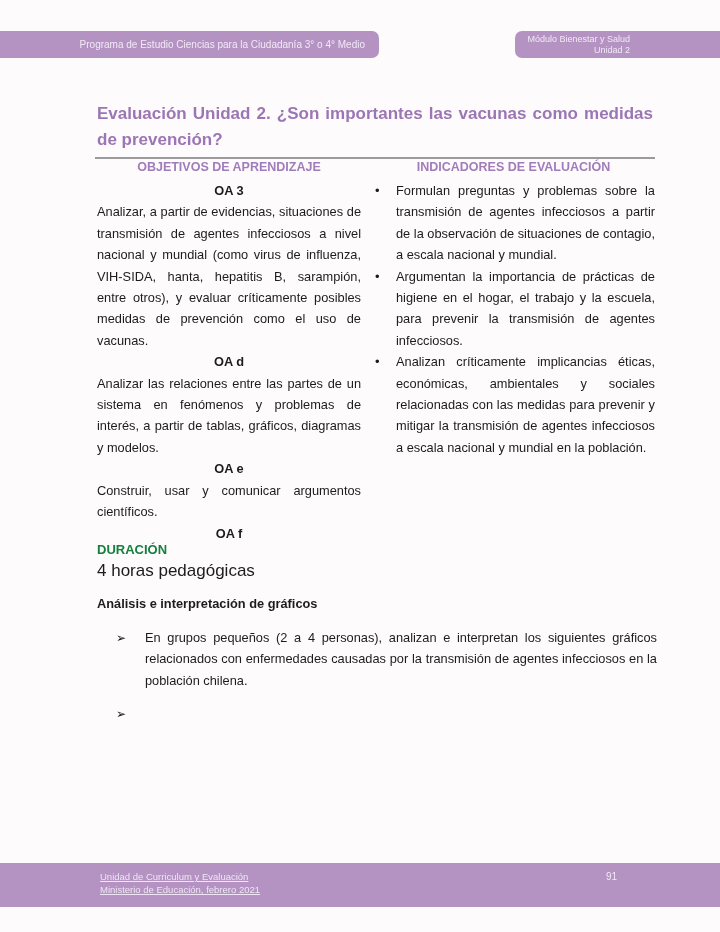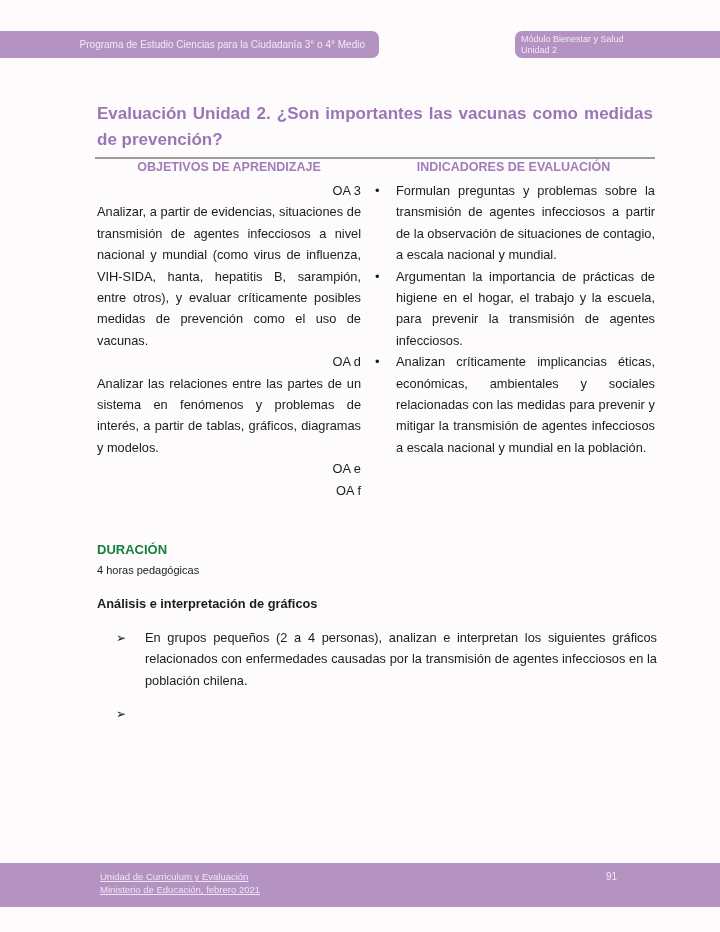--- a/index.html
+++ b/index.html
@@ -29,21 +29,21 @@
     text-align: right;
     padding-right: 14px;
     white-space: nowrap;
   }
   .bar-right {
     left: 515px;
     width: 205px;
     border-radius: 7px 0 0 7px;
     font-size: 9px;
     line-height: 11.5px;
-    text-align: left;
+    text-align: right;
     padding: 2.5px 90px 0 6px;
   }
   .bar-right div { white-space: nowrap; }
 
   
   .title-block {
     position: absolute;
     left: 97px;
     top: 80px;
     width: 556px;
@@ -75,21 +75,21 @@
   .col-objectives { width: 264px; margin-right: 11px; }
   .col-indicators { width: 283px; }
   .col-heading {
     font-size: 12.5px;
     font-weight: bold;
     color: #a17cba;
     text-align: center;
     line-height: 18px;
     margin-bottom: 4px;
   }
-  .oa-code { text-align: right; }
+  .oa-code { text-align: center; font-weight: bold; }
   .bullet-item {
     position: relative;
     padding-left: 24px;
   }
   .bullet-dot {
     position: absolute;
     left: 3px;
     top: 0;
     font-size: 13px;
   }
@@ -100,21 +100,21 @@
     left: 97px;
     top: 540px;
     width: 400px;
   }
   .duracion-heading {
     font-size: 13px;
     font-weight: bold;
     color: #15803d;
     line-height: 20px;
   }
-  .duracion-value { font-size: 11px; line-height: 21px; }
+  .duracion-value { font-size: 17px; line-height: 21px; }
 
   
   .activity {
     position: absolute;
     left: 97px;
     top: 595px;
     width: 560px;
   }
   .activity-heading {
     font-size: 12.8px;
@@ -185,20 +185,21 @@
   <div class="col col-objectives">
     <div class="col-heading">OBJETIVOS DE APRENDIZAJE</div>
 
     <div class="oa-code">OA 3</div>
     <div>Analizar, a partir de evidencias, situaciones de transmisión de agentes infecciosos a nivel nacional y mundial (como virus de influenza, VIH-SIDA, hanta, hepatitis B, sarampión, entre otros), y evaluar críticamente posibles medidas de prevención como el uso de vacunas.</div>
 
     <div class="oa-code">OA d</div>
     <div>Analizar las relaciones entre las partes de un sistema en fenómenos y problemas de interés, a partir de tablas, gráficos, diagramas y modelos.</div>
 
     <div class="oa-code">OA e</div>
+    <div>Construir, usar y comunicar argumentos científicos.</div>
 
     <div class="oa-code">OA f</div>
   </div>
 
   <div class="col col-indicators">
     <div class="col-heading">INDICADORES DE EVALUACIÓN</div>
 
     <div class="bullet-item">
       <span class="bullet-dot">•</span>
       <span>Formulan preguntas y problemas sobre la transmisión de agentes infecciosos a partir de la observación de situaciones de contagio, a escala nacional y mundial.</span>

